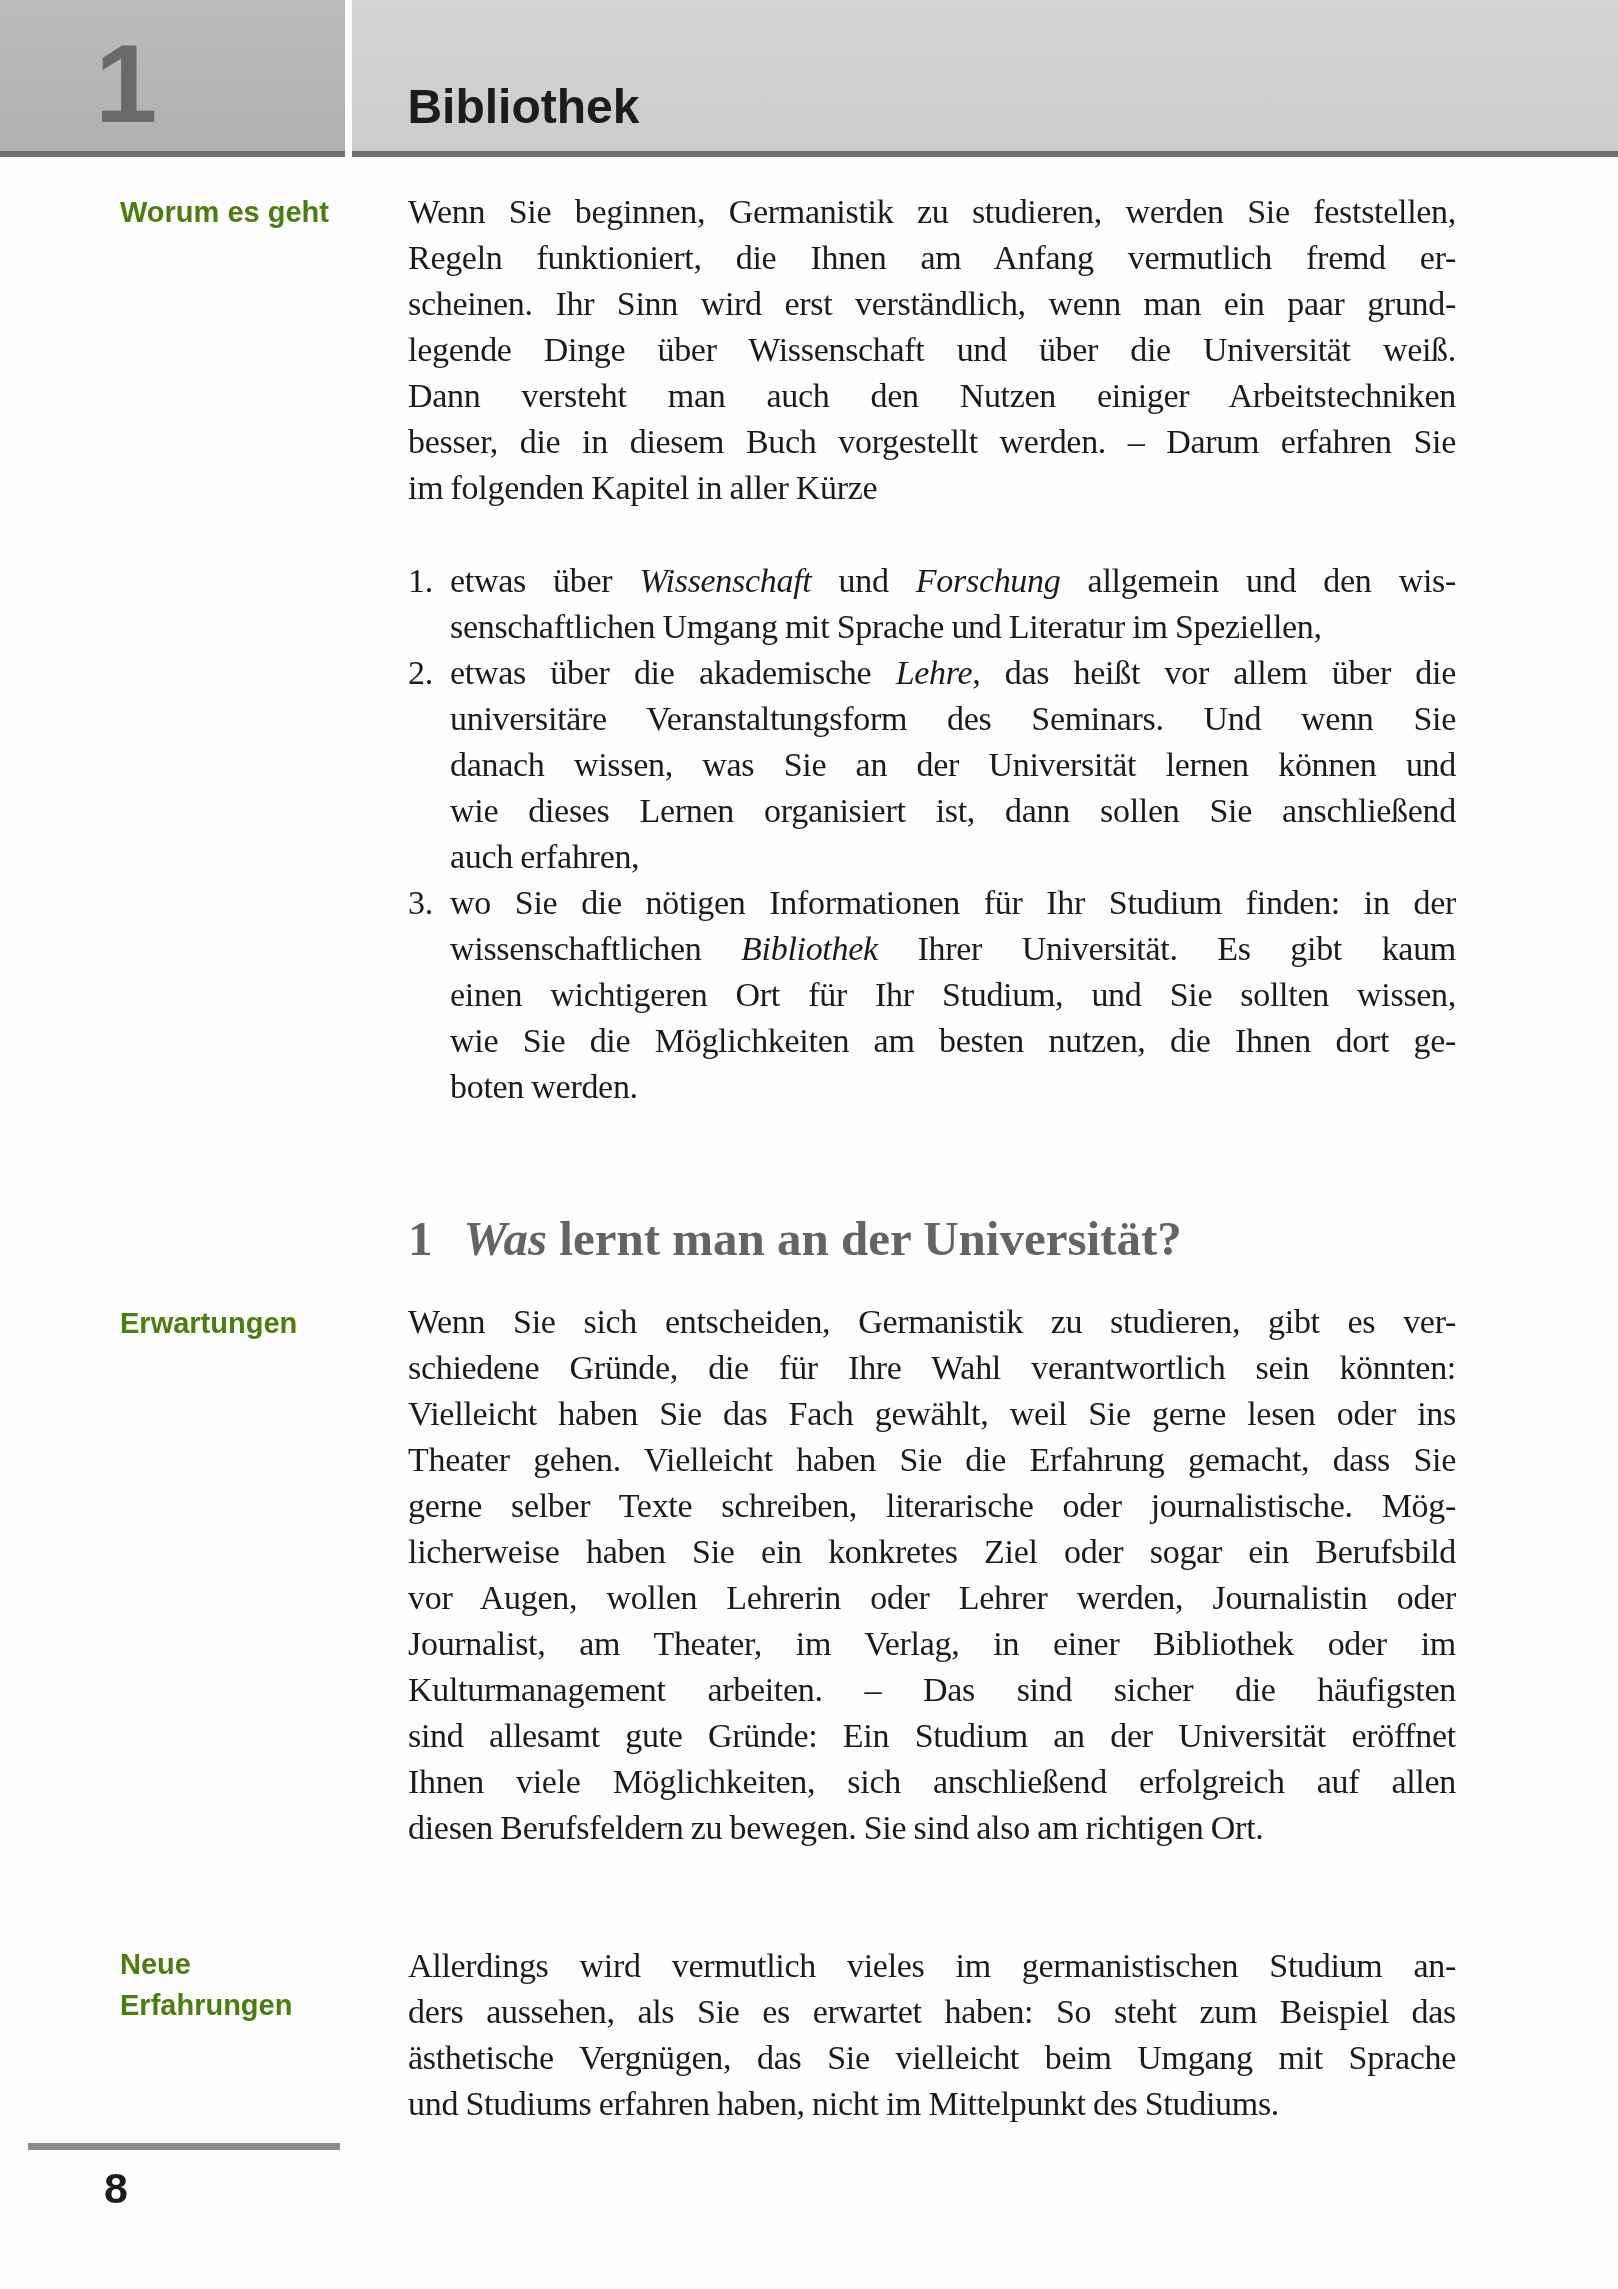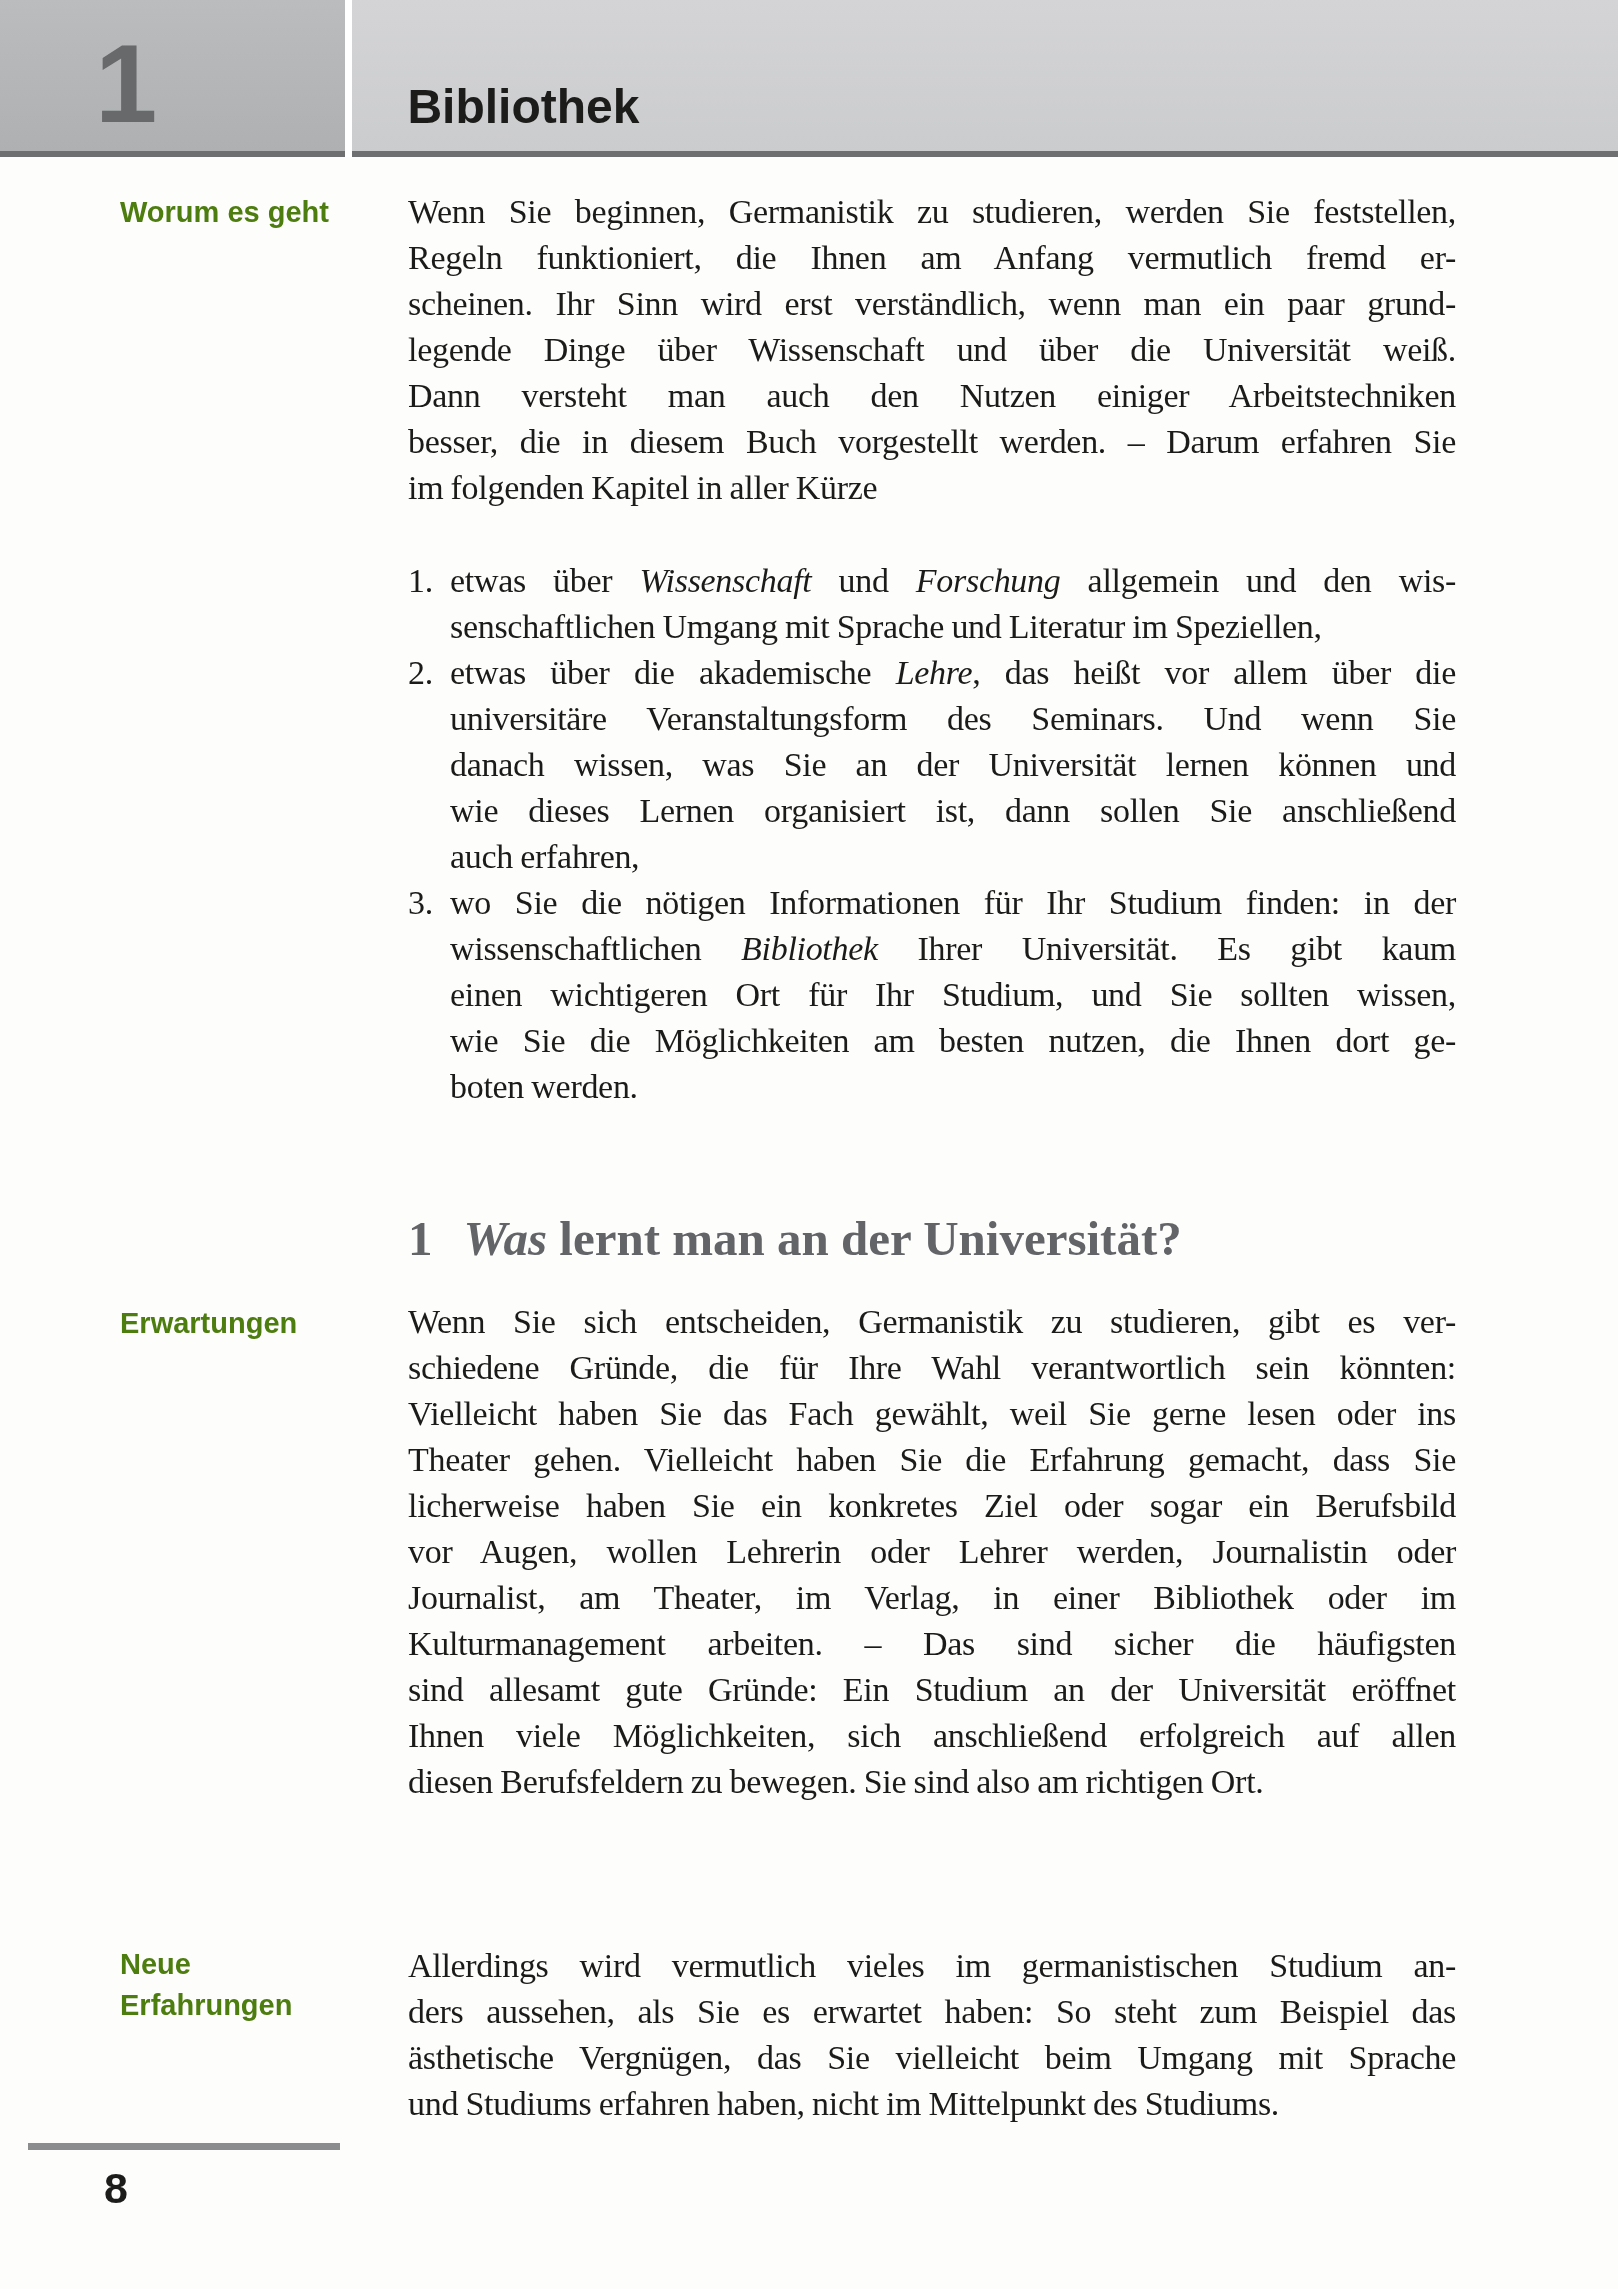--- a/index.html
+++ b/index.html
@@ -142,20 +142,21 @@
 
   <div class="section-heading">
     <span class="sec-num">1</span><span class="sec-emph">Was</span><span> lernt man an der Universität?</span>
   </div>
 
   <div class="bodyblock" id="expect-para">
       <div class="tline">Wenn Sie sich entscheiden, Germanistik zu studieren, gibt es ver-</div>
       <div class="tline">schiedene Gründe, die für Ihre Wahl verantwortlich sein könnten:</div>
       <div class="tline">Vielleicht haben Sie das Fach gewählt, weil Sie gerne lesen oder ins</div>
       <div class="tline">Theater gehen. Vielleicht haben Sie die Erfahrung gemacht, dass Sie</div>
+      <div class="tline">gerne selber Texte schreiben, literarische oder journalistische. Mög-</div>
       <div class="tline">licherweise haben Sie ein konkretes Ziel oder sogar ein Berufsbild</div>
       <div class="tline">vor Augen, wollen Lehrerin oder Lehrer werden, Journalistin oder</div>
       <div class="tline">Journalist, am Theater, im Verlag, in einer Bibliothek oder im</div>
       <div class="tline">Kulturmanagement arbeiten. – Das sind sicher die häufigsten</div>
       <div class="tline">sind allesamt gute Gründe: Ein Studium an der Universität eröffnet</div>
       <div class="tline">Ihnen viele Möglichkeiten, sich anschließend erfolgreich auf allen</div>
       <div class="tline last">diesen Berufsfeldern zu bewegen. Sie sind also am richtigen Ort.</div>
     </div>
 
   <div class="bodyblock" id="newexp-para">

